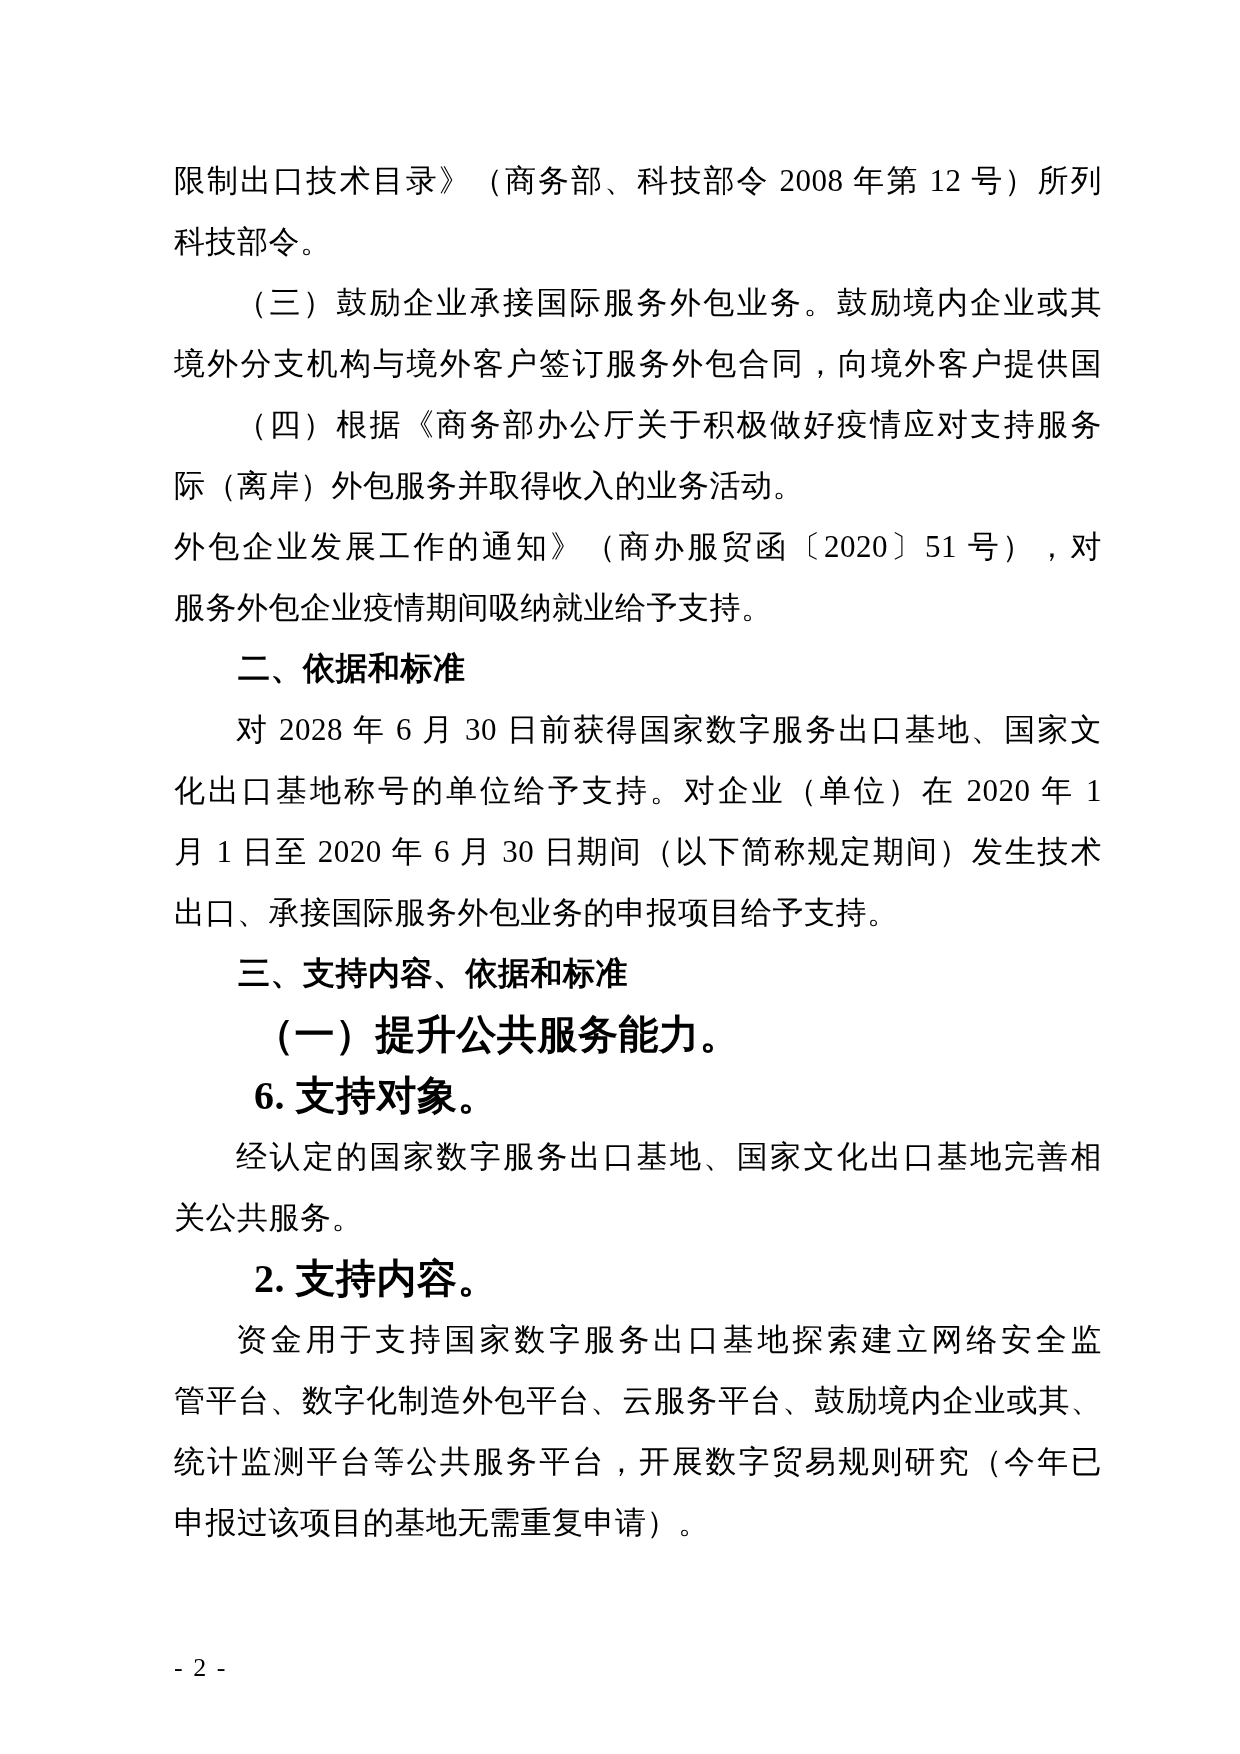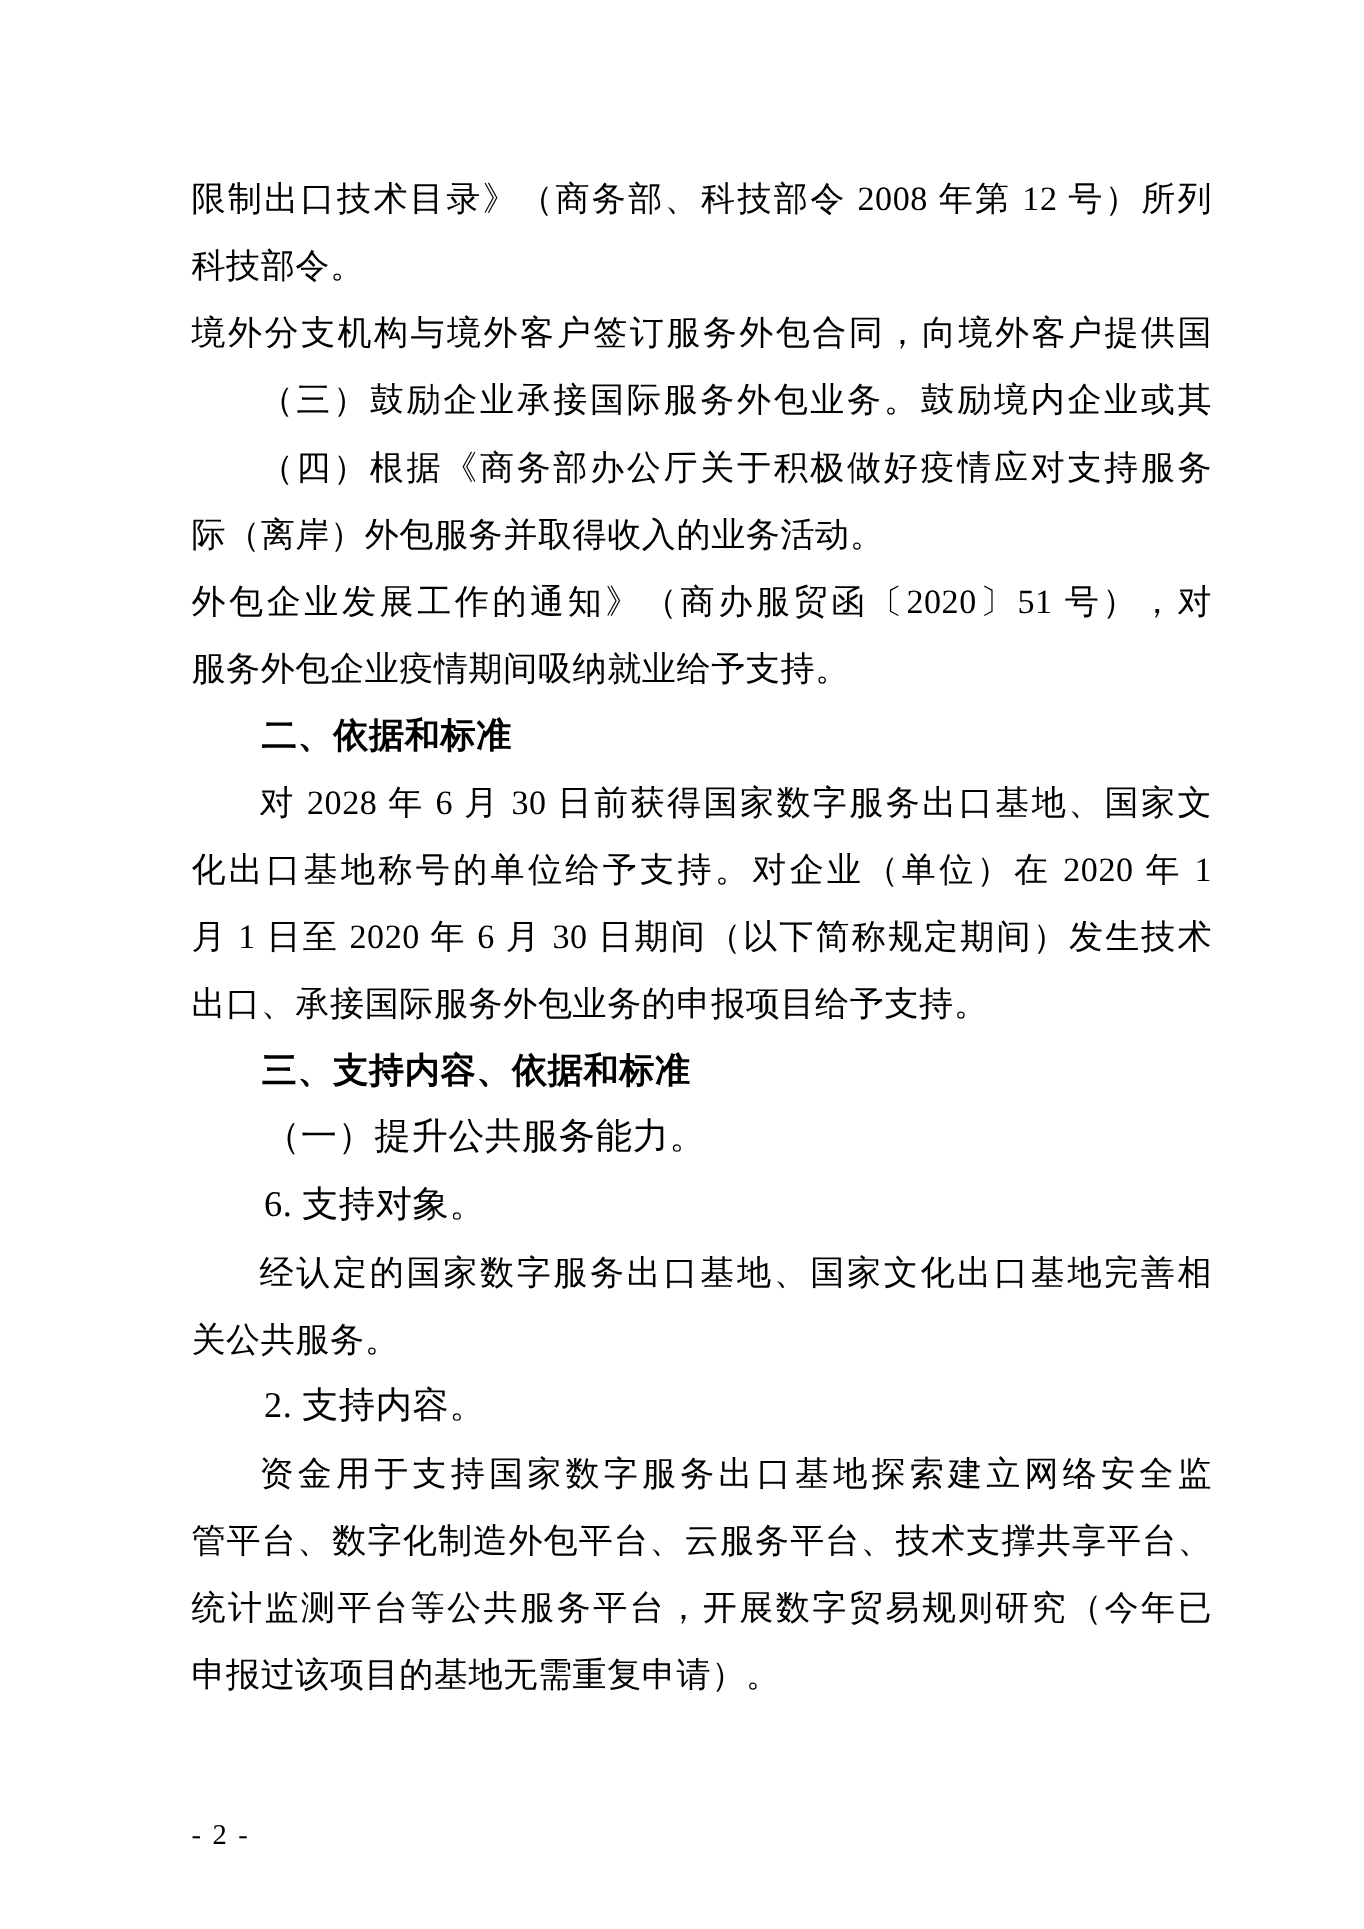--- a/index.html
+++ b/index.html
@@ -50,57 +50,57 @@
     font-family: "Liberation Serif", serif;
     font-weight: 400;
   }
   .line.hei {
     font-family: "Liberation Sans", sans-serif;
     font-weight: 600;
     font-size: 32px;
   }
   .line.kai {
     font-family: "Liberation Serif", serif;
-    font-weight: 400;
-    font-size: 33px;
+    font-weight: 700;
+    font-size: 40px;
   }
   .page-number {
     position: absolute;
     left: 158px;
     top: 1648px;
     font-family: "Liberation Serif", serif;
     font-size: 26px;
     line-height: 40px;
     color: #000000;
     letter-spacing: 2px;
   }
 </style>
 </head>
 <body>
 
 <div class="page">
   <div class="doc-body">
       <div class="line body justify">限制出口技术目录》（商务部、科技部令 2008 年第 12 号）所列</div>
       <div class="line body">科技部令。</div>
+      <div class="line body indent justify">（三）鼓励企业承接国际服务外包业务。鼓励境内企业或其</div>
       <div class="line body justify">境外分支机构与境外客户签订服务外包合同，向境外客户提供国</div>
-      <div class="line body indent justify">（三）鼓励企业承接国际服务外包业务。鼓励境内企业或其</div>
       <div class="line body indent justify">（四）根据《商务部办公厅关于积极做好疫情应对支持服务</div>
       <div class="line body">际（离岸）外包服务并取得收入的业务活动。</div>
       <div class="line body justify">外包企业发展工作的通知》（商办服贸函〔2020〕51 号），对</div>
       <div class="line body">服务外包企业疫情期间吸纳就业给予支持。</div>
       <div class="line hei indent">二、依据和标准</div>
       <div class="line body indent justify">对 2028 年 6 月 30 日前获得国家数字服务出口基地、国家文</div>
       <div class="line body justify">化出口基地称号的单位给予支持。对企业（单位）在 2020 年 1</div>
       <div class="line body justify">月 1 日至 2020 年 6 月 30 日期间（以下简称规定期间）发生技术</div>
       <div class="line body">出口、承接国际服务外包业务的申报项目给予支持。</div>
       <div class="line hei indent">三、支持内容、依据和标准</div>
       <div class="line kai indent">（一）提升公共服务能力。</div>
       <div class="line kai indent">6. 支持对象。</div>
       <div class="line body indent justify">经认定的国家数字服务出口基地、国家文化出口基地完善相</div>
       <div class="line body">关公共服务。</div>
       <div class="line kai indent">2. 支持内容。</div>
       <div class="line body indent justify">资金用于支持国家数字服务出口基地探索建立网络安全监</div>
-      <div class="line body justify">管平台、数字化制造外包平台、云服务平台、技术支撑共享平台、</div>
+      <div class="line body justify">管平台、数字化制造外包平台、云服务平台、鼓励境内企业或其、</div>
       <div class="line body justify">统计监测平台等公共服务平台，开展数字贸易规则研究（今年已</div>
       <div class="line body">申报过该项目的基地无需重复申请）。</div>
     </div>
   <div class="page-number">- 2 -</div>
 </div>
 
 </body></html>

